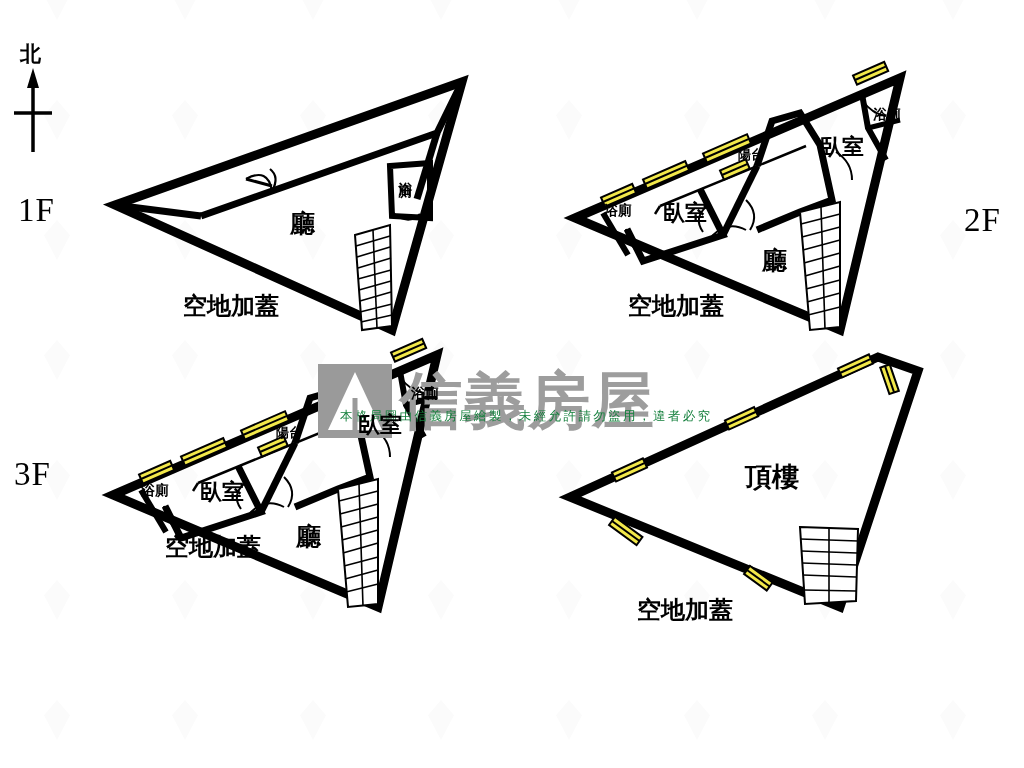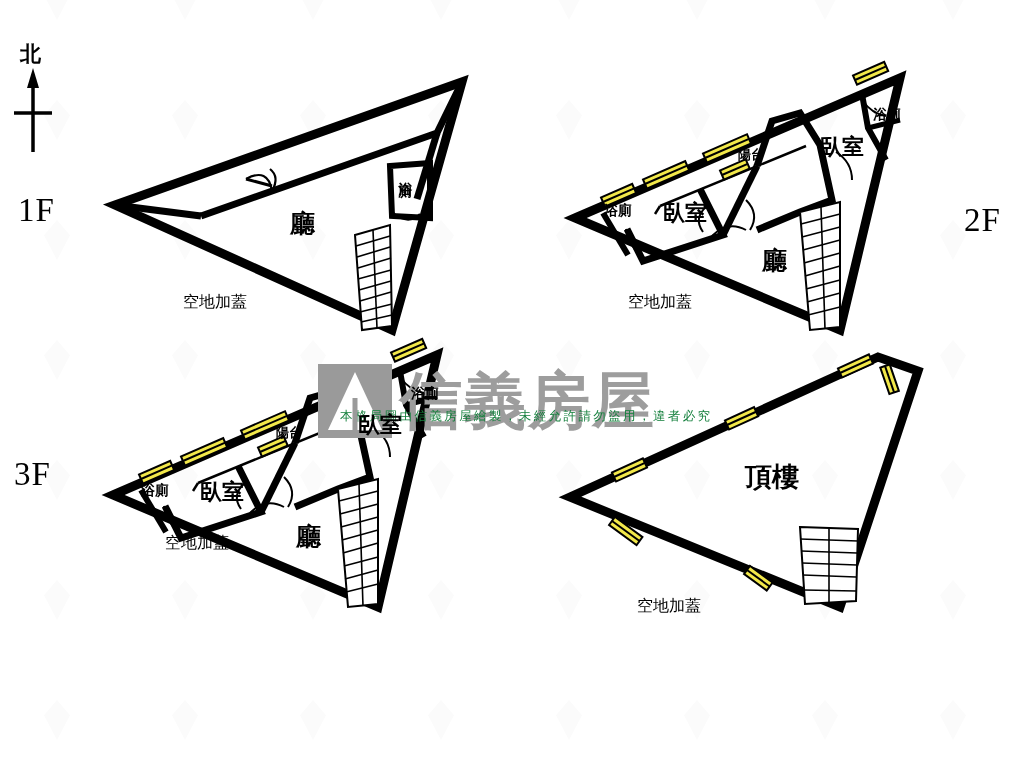--- a/index.html
+++ b/index.html
@@ -105,21 +105,21 @@
   }
   .floor-tag {
     font-family: "Liberation Serif", serif;
     font-size: 33px;
     letter-spacing: 1px;
   }
   .room-big   { font-size: 25px; font-weight: bold; }
   .room-med   { font-size: 22px; font-weight: bold; }
   .room-small { font-size: 13px; font-weight: bold; }
   .room-tiny  { font-size: 14px; font-weight: bold; }
-  .area-lbl   { font-size: 16px; font-weight: normal; }
+  .area-lbl   { font-size: 24px; font-weight: bold; }
   .roof-lbl   { font-size: 27px; font-weight: bold; }
   .north-lbl  { font-size: 21px; font-weight: bold; font-family: "DejaVu Sans", sans-serif;}
   
   .disclaimer {
     position: absolute;
     left: 212px;
     top: 648px;
     width: 700px;
     font-family: "DejaVu Sans", sans-serif;
     font-size: 15.5px;

